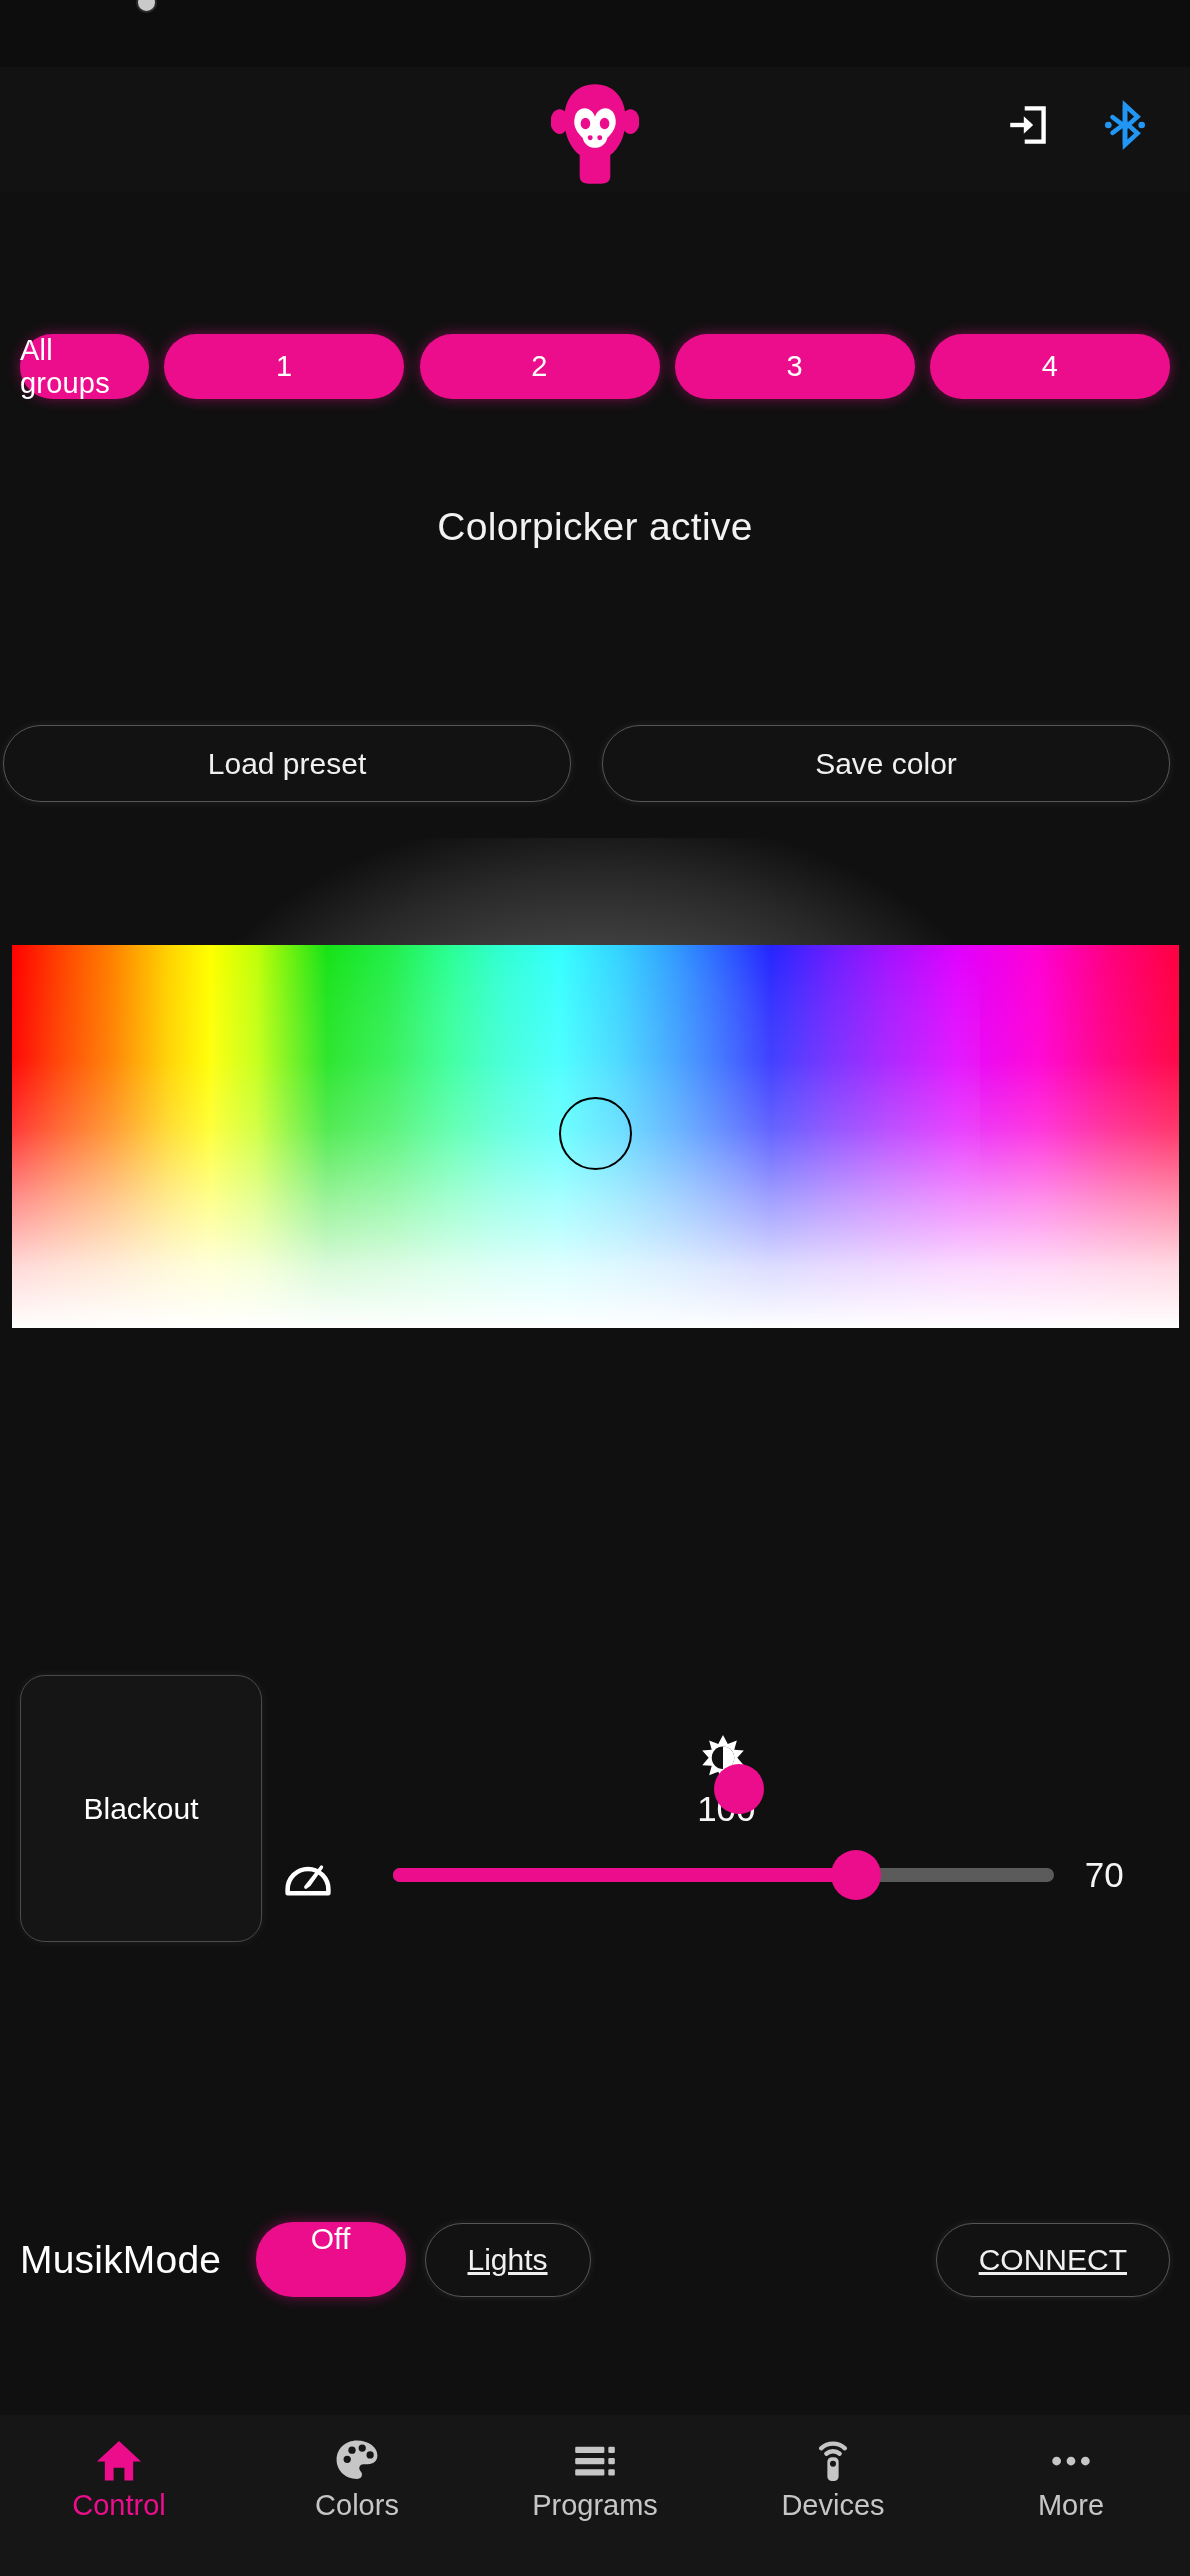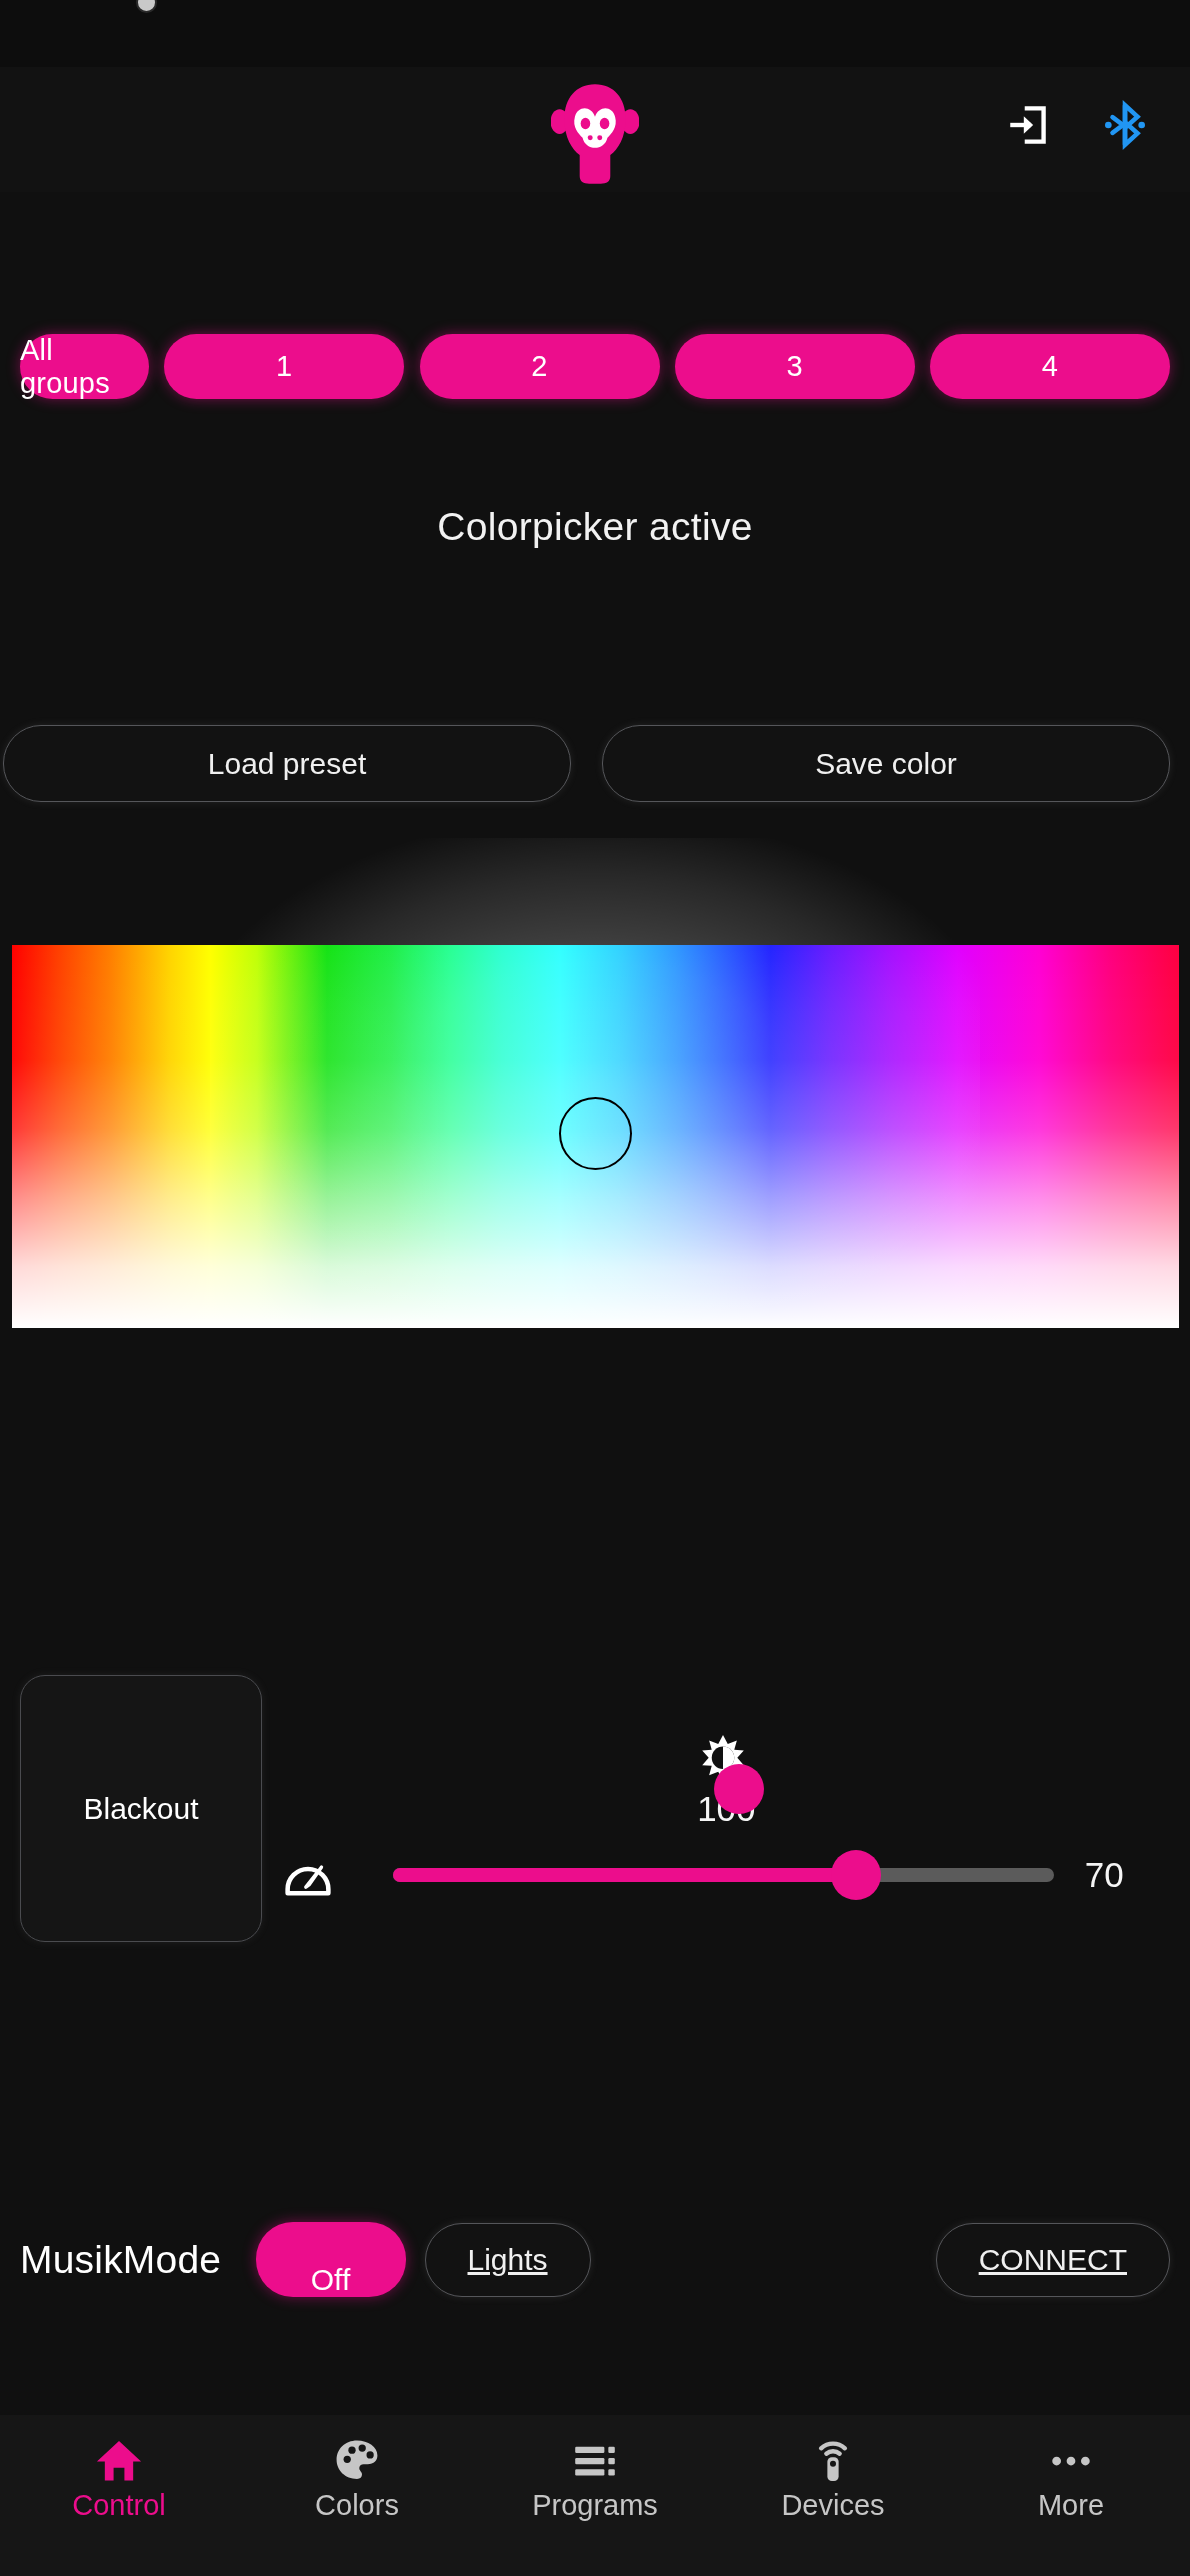--- a/index.html
+++ b/index.html
@@ -279,21 +279,21 @@
   .musik-off {
     flex: 0 0 auto;
     min-width: 150px;
     height: 75px;
     padding: 0 35px;
     border-radius: 37px;
     background: #ec0d8c;
     color: #fff;
     font-size: 30px;
     font-family: "Liberation Sans Narrow", "Liberation Sans", sans-serif;
-    display: flex; align-items: flex-end; justify-content: center;
+    display: flex; align-items: flex-start; justify-content: center;
     box-shadow: 0 0 13.4px rgba(236,13,140,0.45);
     cursor: pointer;
     margin-left: 15.3px;
   }
   .musik-btn {
     flex: 0 0 auto;
     height: 74px;
     padding: 0 42px;
     border-radius: 37px;
     border: 1.4px solid #55565a;

